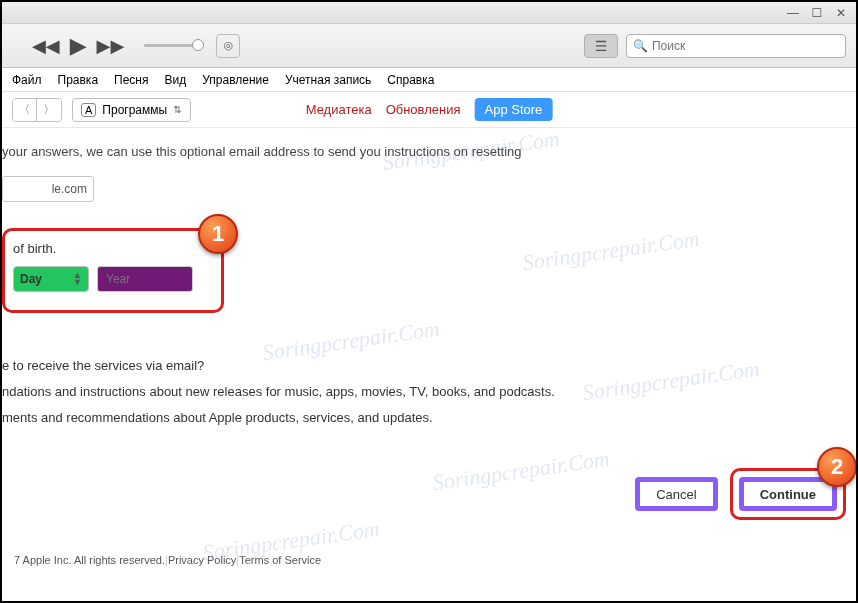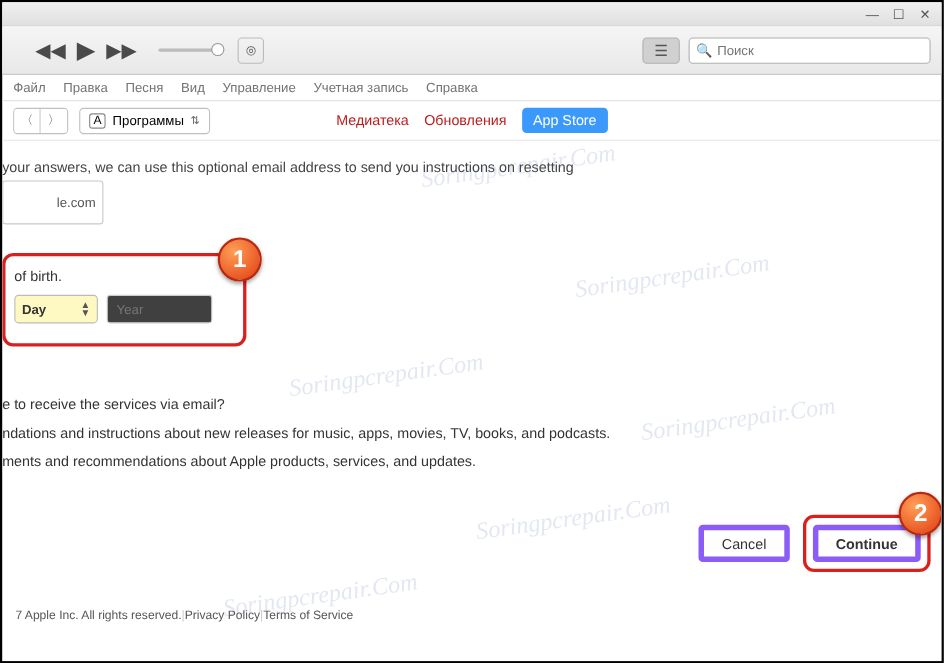--- a/index.html
+++ b/index.html
@@ -16,42 +16,42 @@
   .vol-track { width: 60px; height: 3px; background: #bbb; border-radius: 2px; position: relative; }
   .vol-knob { position: absolute; right: 0; top: -5px; width: 12px; height: 12px; background: #fff; border: 1px solid #999; border-radius: 50%; }
   .airplay { margin-left: 12px; width: 24px; height: 24px; border: 1px solid #bbb; border-radius: 4px; display: flex; align-items: center; justify-content: center; font-size: 11px; color: #555; }
   .apple-logo { position: absolute; left: 50%; transform: translateX(-50%); font-size: 24px; color: #888; }
   .right-tools { position: absolute; right: 10px; display: flex; align-items: center; gap: 8px; }
   .list-btn { width: 34px; height: 24px; background: #d0d0d0; border: 1px solid #b0b0b0; border-radius: 4px; display: flex; align-items: center; justify-content: center; color: #555; font-size: 14px; }
   .search { display: flex; align-items: center; width: 220px; height: 24px; border: 1px solid #b0b0b0; border-radius: 4px; background: #fff; padding: 0 6px; }
   .search input { border: none; outline: none; flex: 1; font-size: 12px; color: #555; }
   .search .mag { font-size: 12px; color: #888; margin-right: 4px; }
   
-  .menubar { height: 24px; border-bottom: 1px solid #e0e0e0; display: flex; align-items: center; padding: 0 10px; gap: 16px; font-size: 12px; color: #737373; }
+  .menubar { height: 24px; border-bottom: 1px solid #e0e0e0; display: flex; align-items: center; padding: 0 10px; gap: 16px; font-size: 12px; color: #000000; }
   
   .navbar { height: 36px; display: flex; align-items: center; padding: 0 10px; border-bottom: 1px solid #e8e8e8; position: relative; }
   .navbtns { display: flex; border: 1px solid #c0c0c0; border-radius: 4px; overflow: hidden; }
   .navbtns span { width: 24px; height: 22px; display: flex; align-items: center; justify-content: center; font-size: 11px; color: #555; background: #fff; }
   .navbtns span:first-child { border-right: 1px solid #c0c0c0; }
   .category { margin-left: 10px; display: flex; align-items: center; border: 1px solid #c0c0c0; border-radius: 4px; height: 24px; padding: 0 8px; font-size: 12px; gap: 6px; }
   .cat-icon { font-size: 11px; border: 1px solid #888; border-radius: 3px; padding: 0 3px; }
   .tabs { position: absolute; left: 50%; transform: translateX(-50%); display: flex; gap: 14px; font-size: 13px; align-items: center; }
   .tab-link { color: #b91c1c; }
   .tab-active { background: #3b99fc; color: #fff; padding: 4px 10px; border-radius: 4px; }
   
   .content { height: 456px; position: relative; color: #333; font-size: 13px; overflow: hidden; }
   .intro { margin-top: 14px; line-height: 1.5; color: #444; }
-  .email-field { margin-top: 2px; width: 92px; height: 40px; border: 1px solid #c8c8c8; border-radius: 3px; display: flex; align-items: center; justify-content: flex-end; padding-right: 6px; font-size: 12px; color: #555; }
+  .email-field { margin-top: 14px; width: 92px; height: 26px; border: 1px solid #c8c8c8; border-radius: 3px; display: flex; align-items: center; justify-content: flex-end; padding-right: 6px; font-size: 12px; color: #555; }
   
   .birth-section { margin-top: 26px; position: relative; width: 222px; }
   .birth-box { border: 3px solid #d8201e; border-radius: 10px; padding: 10px 10px 18px 8px; }
   .birth-row { display: flex; align-items: center; gap: 8px; margin-top: 10px; }
-  .day-select { width: 76px; height: 26px; border: 1px solid #bbb; border-radius: 4px; display: flex; align-items: center; justify-content: space-between; padding: 0 6px; font-size: 12px; font-weight: bold; background: #fef9c3; }
+  .day-select { width: 76px; height: 26px; border: 1px solid #bbb; border-radius: 4px; display: flex; align-items: center; justify-content: space-between; padding: 0 6px; font-size: 12px; font-weight: bold; background: #22c55e; }
   .day-select .arrows { font-size: 9px; line-height: 7px; color: #555; }
-  .year-input { width: 96px; height: 26px; border: 1px solid #ccc; border-radius: 3px; padding: 0 8px; font-size: 12px; color: #aaa; background: #404040; outline: none; }
+  .year-input { width: 96px; height: 26px; border: 1px solid #ccc; border-radius: 3px; padding: 0 8px; font-size: 12px; color: #aaa; background: #701a75; outline: none; }
   
   .badge { position: absolute; width: 40px; height: 40px; border-radius: 50%; background: radial-gradient(circle at 35% 30%, #ff9f55, #e03b12); border: 2px solid #b52a10; color: #fff; font-size: 22px; font-weight: bold; display: flex; align-items: center; justify-content: center; box-shadow: 0 2px 4px rgba(0,0,0,0.4); }
   .badge1 { top: -14px; right: -14px; }
   
   .email-prefs { margin-top: 40px; line-height: 2; color: #333; }
   
   .action-row { position: absolute; right: 10px; bottom: 64px; display: flex; gap: 12px; align-items: center; }
   .btn { height: 34px; padding: 0 16px; border: 5px solid #8b5cf6; border-radius: 4px; background: #fff; font-size: 13px; display: flex; align-items: center; justify-content: center; }
   .continue-wrap { position: relative; border: 3px solid #d8201e; border-radius: 10px; padding: 6px; }
   .badge2 { top: -24px; right: -14px; }

